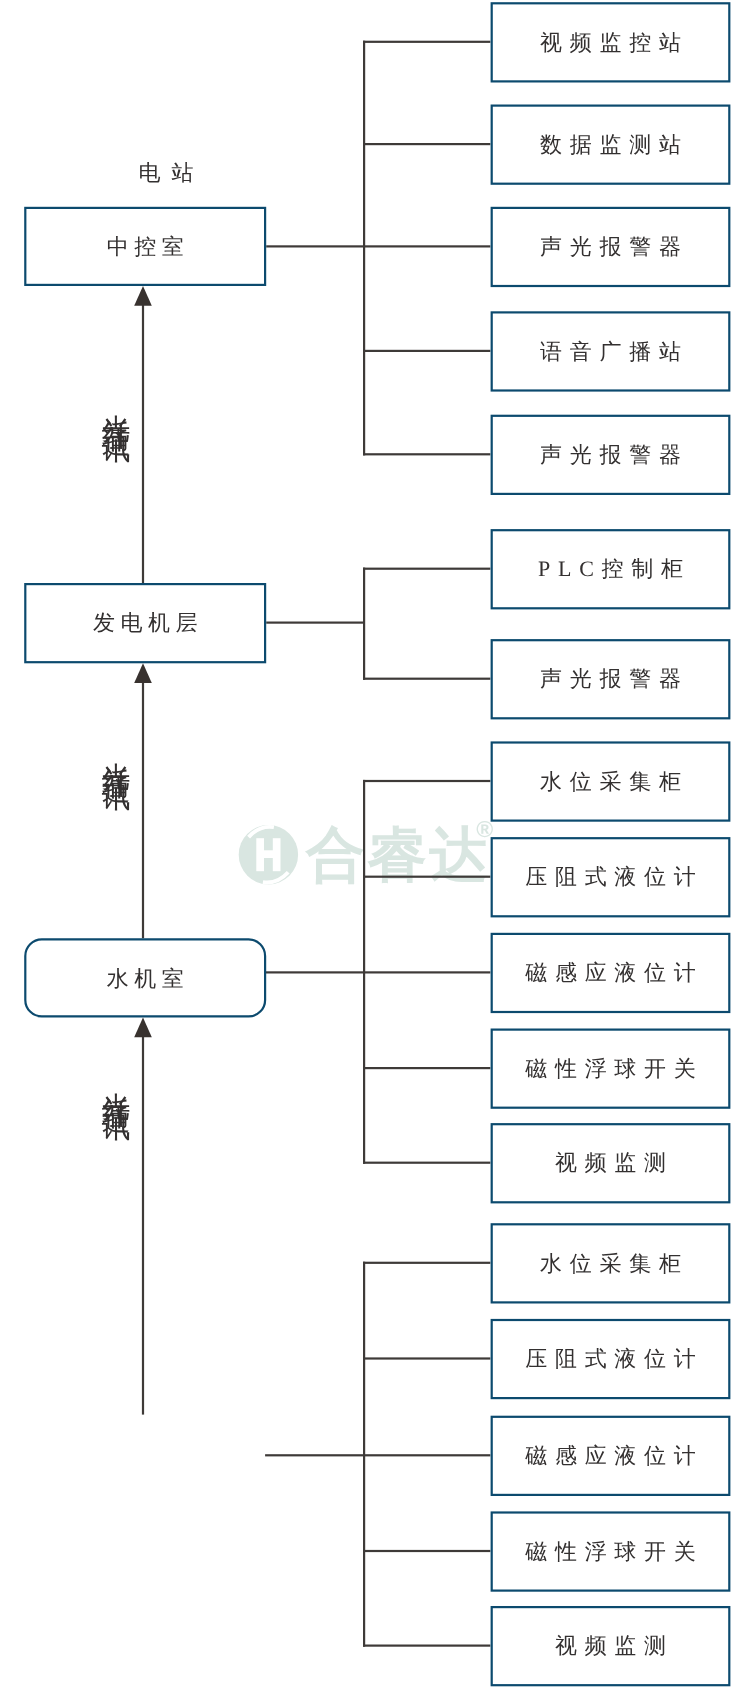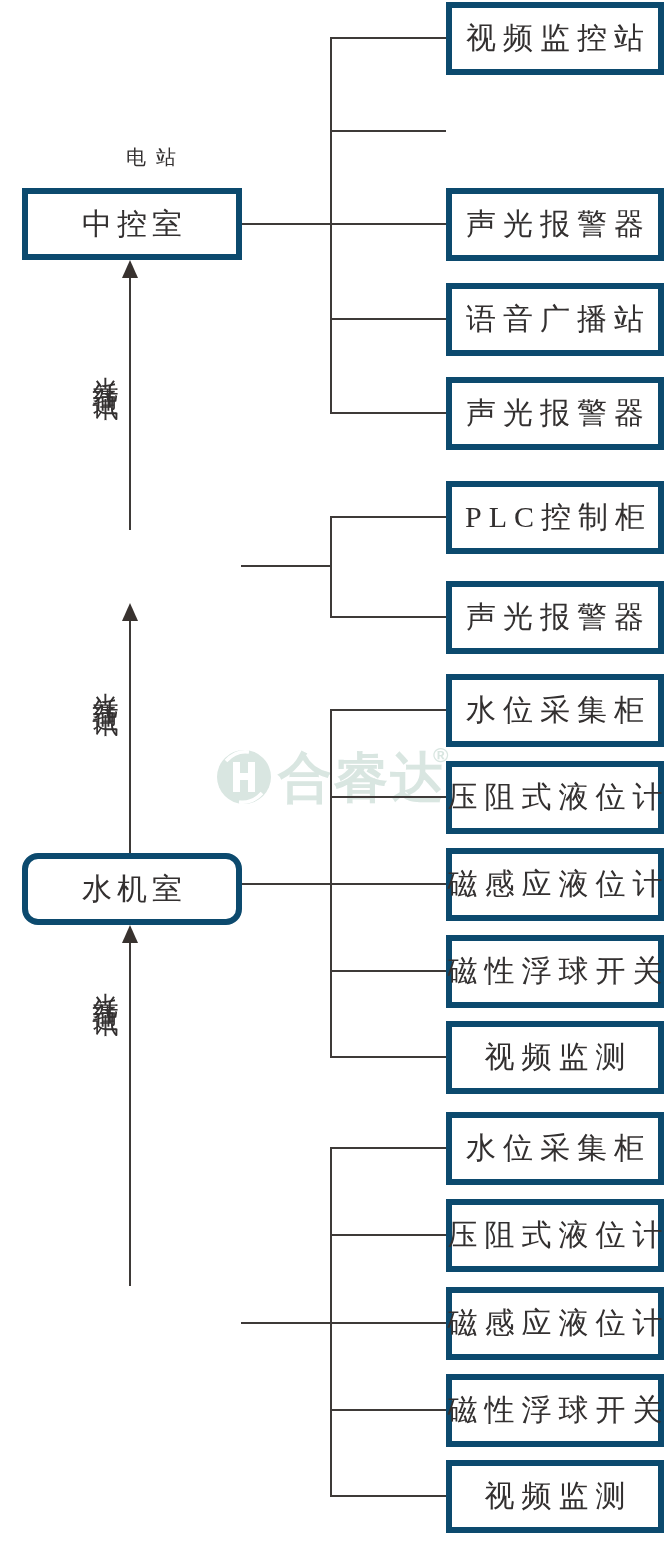--- a/index.html
+++ b/index.html
@@ -9,26 +9,26 @@
     height:1553px;
     background:#ffffff;
     overflow:hidden;
     font-family:"Liberation Serif","DejaVu Serif",serif;
     color:#333030;
   }
   
   .box{
     position:absolute;
     box-sizing:border-box;
-    border:6px solid #0c4a6e;
+    border:2px solid #0c4a6e;
     background:#ffffff;
     display:flex;
     align-items:center;
     justify-content:center;
-    font-size:30px;
+    font-size:20px;
     letter-spacing:7px;
     text-indent:7px; 
     white-space:nowrap;
     z-index:2;
   }
   .lbox{left:22px;width:220px;letter-spacing:5px;text-indent:5px;}
   .rbox{left:446px;width:218px;}
   
   .hline,.vline{position:absolute;background:#3e3a38;z-index:1;}
   .hline{height:2px;}
@@ -79,23 +79,25 @@
     <rect x="20" y="24" width="16" height="7" fill="#ffffff"></rect>
     <path d="M 10 12 Q 20 1 33 3" stroke="#ffffff" stroke-width="3.5" fill="none"></path>
     <path d="M 46 44 Q 36 55 23 53" stroke="#ffffff" stroke-width="3.5" fill="none"></path>
   </svg>
   <div class="wm wm-text">合睿达</div>
   <div class="wm wm-reg">®</div>
 
   <div class="station-title">电站</div>
 
   <div class="box lbox" style="top:188px;height:72px;">中控室</div>
+  <div class="box lbox" style="top:530px;height:73px;">发电机层</div>
   <div class="box lbox" style="top:853px;height:72px;border-radius:16px;">水机室</div>
 
   <div class="box rbox" style="top:2px;height:73px;">视频监控站</div>
+  <div class="box rbox" style="top:95px;height:73px;">数据监测站</div>
   <div class="box rbox" style="top:188px;height:73px;">声光报警器</div>
   <div class="box rbox" style="top:283px;height:73px;font-family:Liberation Serif, serif;">语音广播站</div>
   <div class="box rbox" style="top:377px;height:73px;">声光报警器</div>
 
   <div class="box rbox" style="top:481px;height:73px;">PLC控制柜</div>
   <div class="box rbox" style="top:581px;height:73px;">声光报警器</div>
 
   <div class="box rbox" style="top:674px;height:73px;">水位采集柜</div>
   <div class="box rbox" style="top:761px;height:73px;">压阻式液位计</div>
   <div class="box rbox" style="top:848px;height:73px;">磁感应液位计</div>

